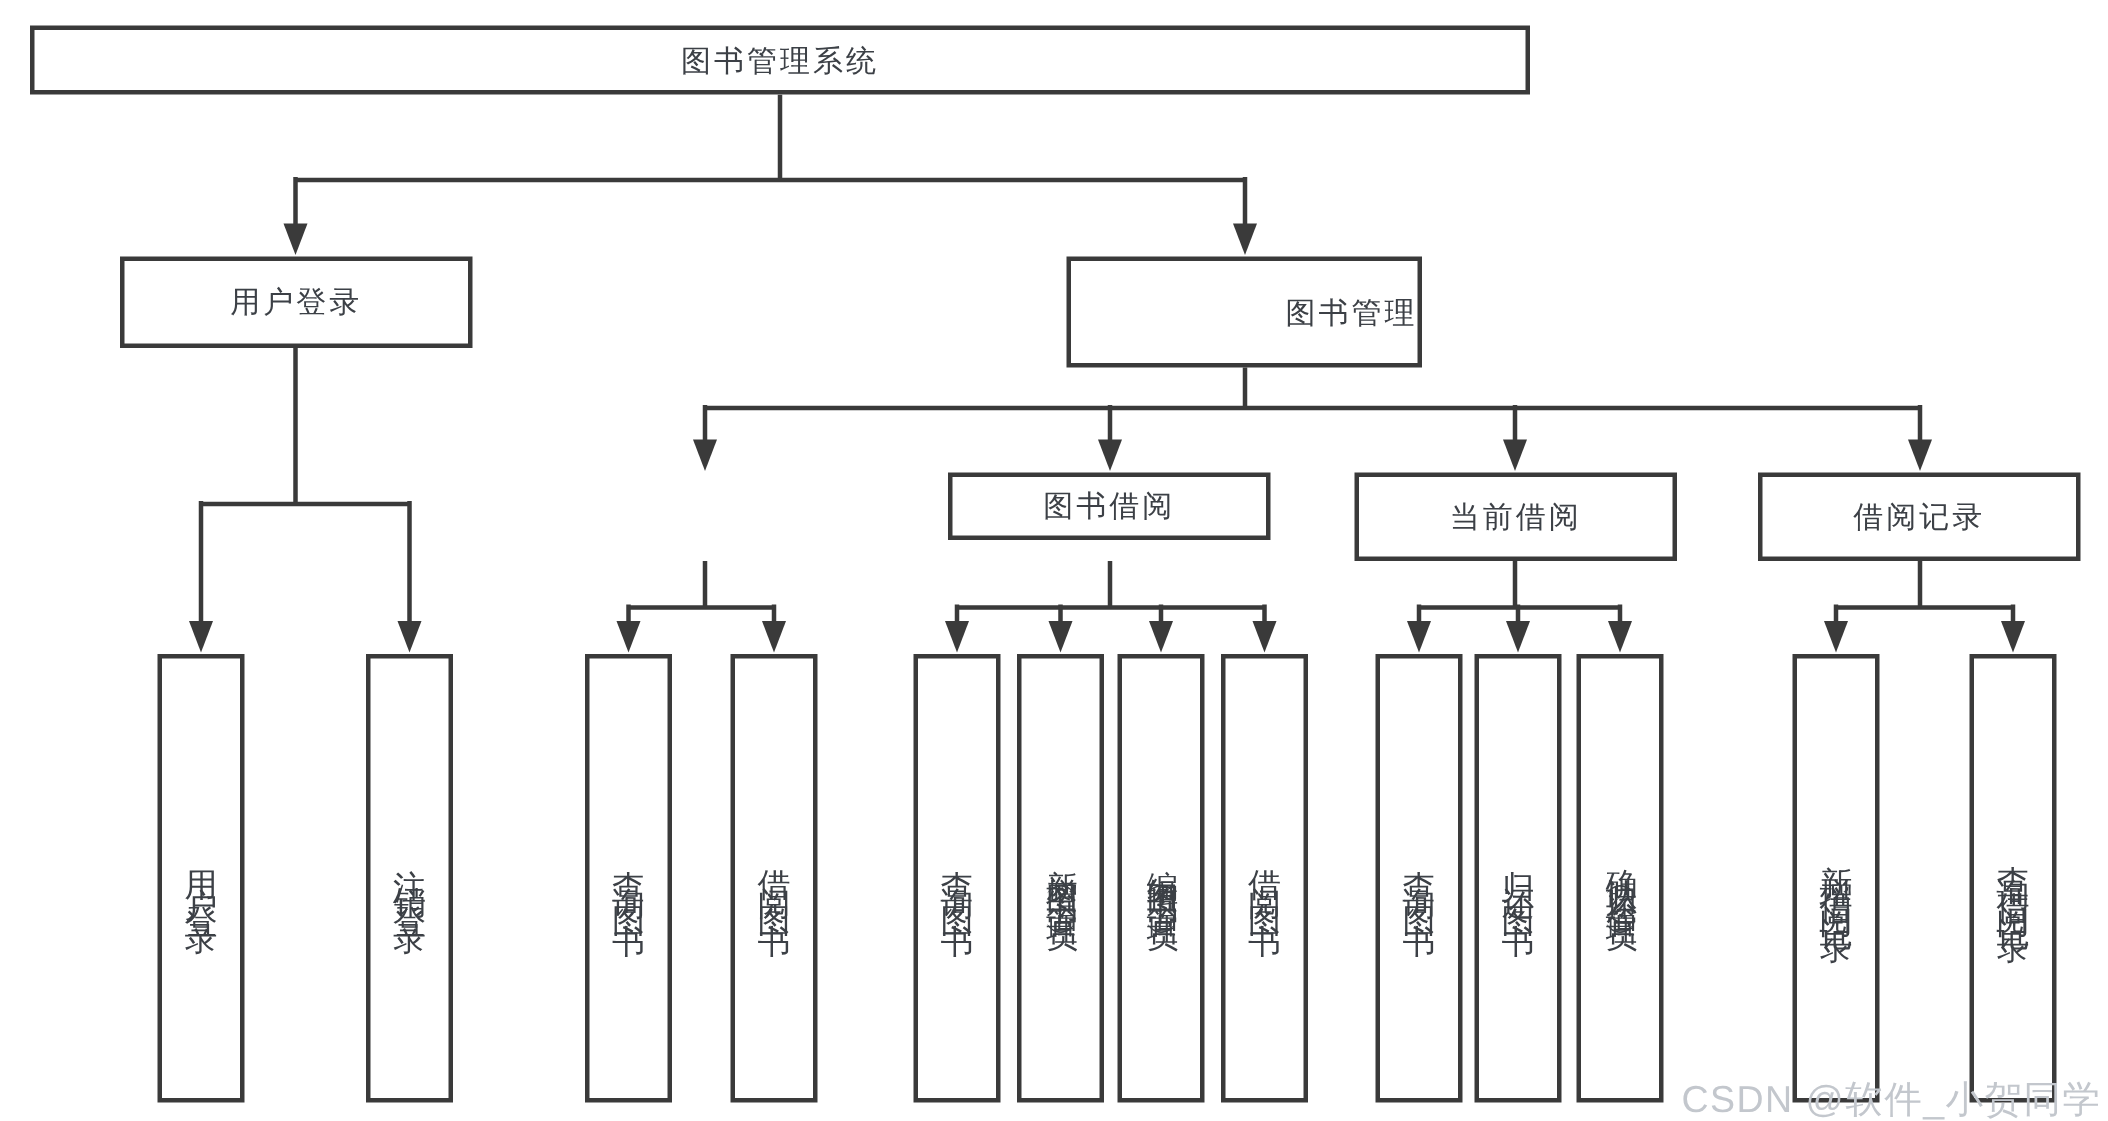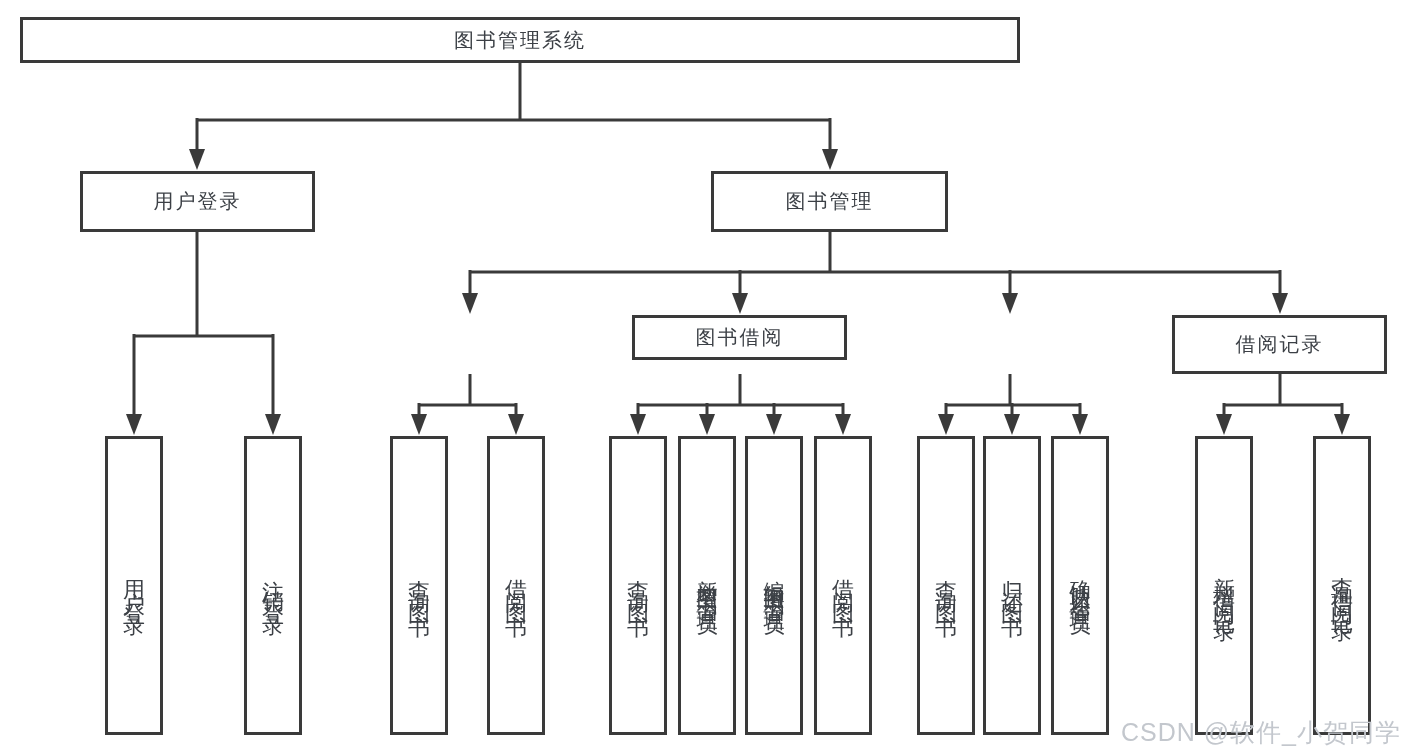--- a/index.html
+++ b/index.html
@@ -93,26 +93,29 @@
     </g>
   </svg>
 
   <div class="node h-node" style="left:20px; top:17px; width:1000px; height:46px;">
     <span>图书管理系统</span>
   </div>
 
   <div class="node h-node" style="left:80px; top:171px; width:235px; height:61px;">
     <span>用户登录</span>
   </div>
-  <div class="node h-node" style="left:711px; top:171px; width:237px; height:61px;">
+  <div class="node h-node" style="left:711px; top:171px; width:237px; height:74px;justify-content:flex-end;">
     <span>图书管理</span>
   </div>
 
   <div class="node h-node" style="left:632px; top:315px; width:215px; height:45px;">
     <span>图书借阅</span>
+  </div>
+  <div class="node h-node" style="left:903px; top:315px; width:215px; height:59px;">
+    <span>当前借阅</span>
   </div>
   <div class="node h-node" style="left:1172px; top:315px; width:215px; height:59px;">
     <span>借阅记录</span>
   </div>
 
   <div class="node v-node" style="left:105px; top:436px; width:58px; height:299px;">
     <span>用户登录</span>
   </div>
   <div class="node v-node" style="left:244px; top:436px; width:58px; height:299px;">
     <span>注销登录</span>

